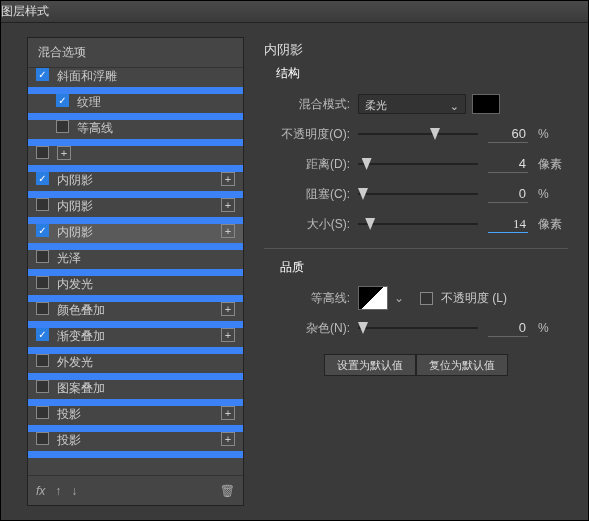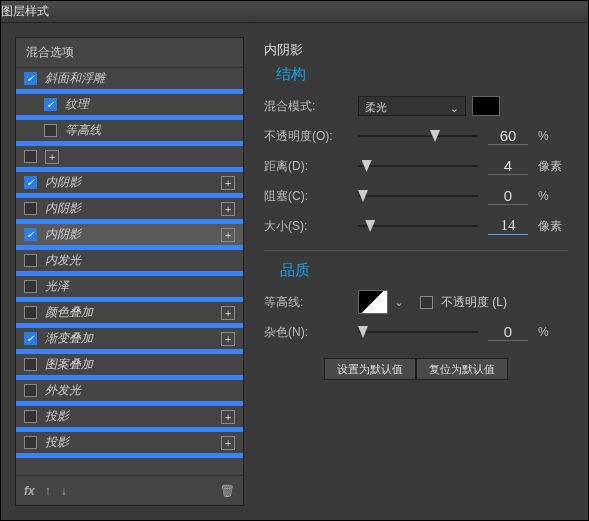--- a/index.html
+++ b/index.html
@@ -1,52 +1,52 @@
 <!DOCTYPE html>
 <html><head>
 <meta charset="utf-8">
 <style>
 * { margin: 0; padding: 0; box-sizing: border-box; font-family: "Microsoft YaHei", sans-serif; }
 body { background: #1a1a1a; width: 589px; height: 521px; overflow: hidden; }
 .dialog { width: 589px; height: 521px; background: #3a3a3a; border: 1px solid #000; }
 .titlebar { height: 22px; background: linear-gradient(#4a4a4a, #3a3a3a); border-bottom: 1px solid #222; display: flex; align-items: center; color: #ddd; font-size: 12px; }
 .content { display: flex; height: calc(100% - 22px); }
-.sidebar { width: 239px; background: #454545; border: 1px solid #222; margin: 14px 0 14px 14px; display: flex; flex-direction: column; }
+.sidebar { width: 239px; background: #454545; border: 1px solid #222; margin: 14px 0 14px 26px; display: flex; flex-direction: column; }
 .sidebar-header { padding: 6px 10px; color: #ccc; font-size: 12px; border-bottom: 1px solid #333; }
 .effects-list { flex: 1; overflow-y: auto; }
-.effect-row { display: flex; align-items: center; height: 26px; padding: 0 8px; border-bottom: 5px solid #3b82f6; color: #ccc; font-size: 12px; cursor: pointer; font-style: italic; }
+.effect-row { display: flex; align-items: flex-start; height: 26px; padding: 0 8px; border-bottom: 7px solid #3b82f6; color: #ccc; font-size: 12px; cursor: pointer; }
 .effect-row.child { padding-left: 28px; }
 .effect-row.active { background: #5a5a5a; }
 .chk { width: 13px; height: 13px; border: 1px solid #888; margin-right: 8px; background: #333; display: inline-flex; align-items: center; justify-content: center; flex-shrink: 0; }
 .chk.on { background: #2a7de1; border-color: #2a7de1; }
 .chk.on::after { content: "✓"; color: #fff; font-size: 10px; line-height: 1; }
 .eff-label { flex: 1; }
 .plus { width: 14px; height: 14px; border: 1px solid #888; color: #ccc; font-size: 11px; display: flex; align-items: center; justify-content: center; }
 .sidebar-footer { height: 30px; border-top: 1px solid #333; display: flex; align-items: center; padding: 0 8px; gap: 10px; color: #aaa; font-size: 12px; }
 .sidebar-footer .spacer { flex: 1; }
 .main { flex: 1; padding: 18px 20px; color: #ccc; font-size: 12px; }
 .section-title { color: #ddd; font-size: 13px; margin-bottom: 6px; }
-.sub-title { color: #0ea5e9; font-size: 15px; margin: 0 0 10px 12px; }
+.sub-title { color: #ffffff; font-size: 12px; margin: 0 0 10px 12px; }
 .row { display: flex; align-items: center; height: 24px; margin-bottom: 6px; }
-.row-label { width: 86px; text-align: left; color: #bbb; margin-right: 8px; }
+.row-label { width: 86px; text-align: right; color: #bbb; margin-right: 8px; }
 .select { width: 108px; height: 20px; background: #333; border: 1px solid #222; color: #ccc; display: flex; align-items: flex-end; justify-content: space-between; padding: 0 6px; font-size: 11px; }
 .swatch { width: 28px; height: 20px; background: #000; border: 1px solid #666; margin-left: 6px; }
 .slider { position: relative; width: 120px; height: 14px; margin-right: 10px; }
 .slider-track { position: absolute; top: 6px; left: 0; right: 0; height: 2px; background: #222; }
 .slider-thumb { position: absolute; top: 1px; width: 10px; height: 12px; background: #ccc; clip-path: polygon(0 0, 100% 0, 50% 100%); }
-.val-input { width: 40px; height: 18px; background: transparent; border: none; border-bottom: 1px solid #666; color: #ddd; text-align: center; padding: 0 2px; font-size: 15px; }
+.val-input { width: 40px; height: 18px; background: transparent; border: none; border-bottom: 1px solid #666; color: #ddd; text-align: right; padding: 0 2px; font-size: 13px; }
 .unit { margin-left: 10px; color: #bbb; width: 30px; }
 .angle-dial { width: 32px; height: 32px; border: 1px solid #777; border-radius: 50%; position: relative; margin-right: 8px; }
 .angle-dial::after { content: ""; position: absolute; width: 12px; height: 1px; background: #bbb; top: 50%; left: 50%; transform-origin: left center; transform: rotate(-30deg); }
 .divider { height: 1px; background: #555; margin: 12px 0 10px 0; }
 .contour-swatch { width: 30px; height: 24px; background: linear-gradient(135deg, #000 0%, #000 49%, #fff 50%, #fff 100%); border: 1px solid #666; margin-right: 6px; }
 .contour-chev { width: 12px; color: #aaa; margin-right: 14px; }
 .btn { height: 22px; padding: 0 12px; background: #4a4a4a; border: 1px solid #222; color: #ddd; font-size: 11px; display: inline-flex; align-items: center; cursor: pointer; }
 .btn-row { display: flex; margin-top: 14px; margin-left: 60px; }
-.fx-ico { font-style: italic; font-weight: bold; }
+.fx-ico { font-style: italic; }
 </style>
 </head>
 <body>
 
 <div class="dialog">
   <div class="titlebar">
     <span>图层样式</span>
   </div>
   <div class="content">
 
@@ -79,43 +79,43 @@
             <span class="eff-label">内阴影</span>
             <span class="plus">+</span>
           </div>
           <div class="effect-row active">
             <span class="chk on"></span>
             <span class="eff-label">内阴影</span>
             <span class="plus">+</span>
           </div>
           <div class="effect-row">
             <span class="chk"></span>
+            <span class="eff-label">光泽</span>
+          </div>
+          <div class="effect-row">
+            <span class="chk"></span>
             <span class="eff-label">内发光</span>
           </div>
           <div class="effect-row">
             <span class="chk"></span>
-            <span class="eff-label">光泽</span>
-          </div>
-          <div class="effect-row">
-            <span class="chk"></span>
             <span class="eff-label">颜色叠加</span>
             <span class="plus">+</span>
           </div>
           <div class="effect-row">
             <span class="chk on"></span>
             <span class="eff-label">渐变叠加</span>
             <span class="plus">+</span>
           </div>
           <div class="effect-row">
             <span class="chk"></span>
+            <span class="eff-label">外发光</span>
+          </div>
+          <div class="effect-row">
+            <span class="chk"></span>
             <span class="eff-label">图案叠加</span>
-          </div>
-          <div class="effect-row">
-            <span class="chk"></span>
-            <span class="eff-label">外发光</span>
           </div>
           <div class="effect-row">
             <span class="chk"></span>
             <span class="eff-label">投影</span>
             <span class="plus">+</span>
           </div>
           <div class="effect-row">
             <span class="chk"></span>
             <span class="eff-label">投影</span>
             <span class="plus">+</span>

